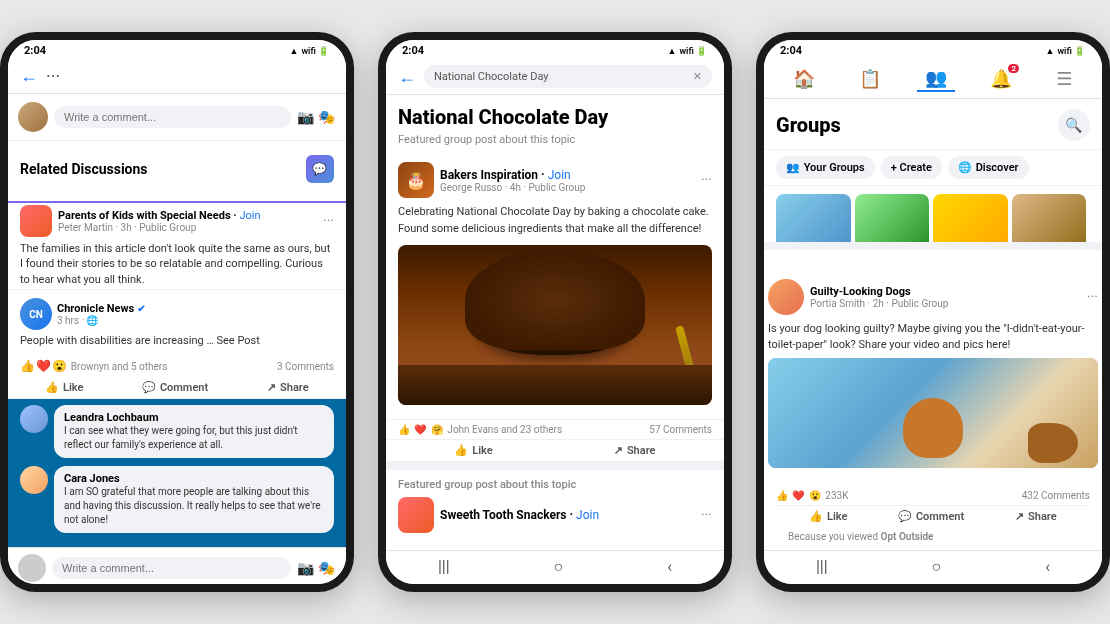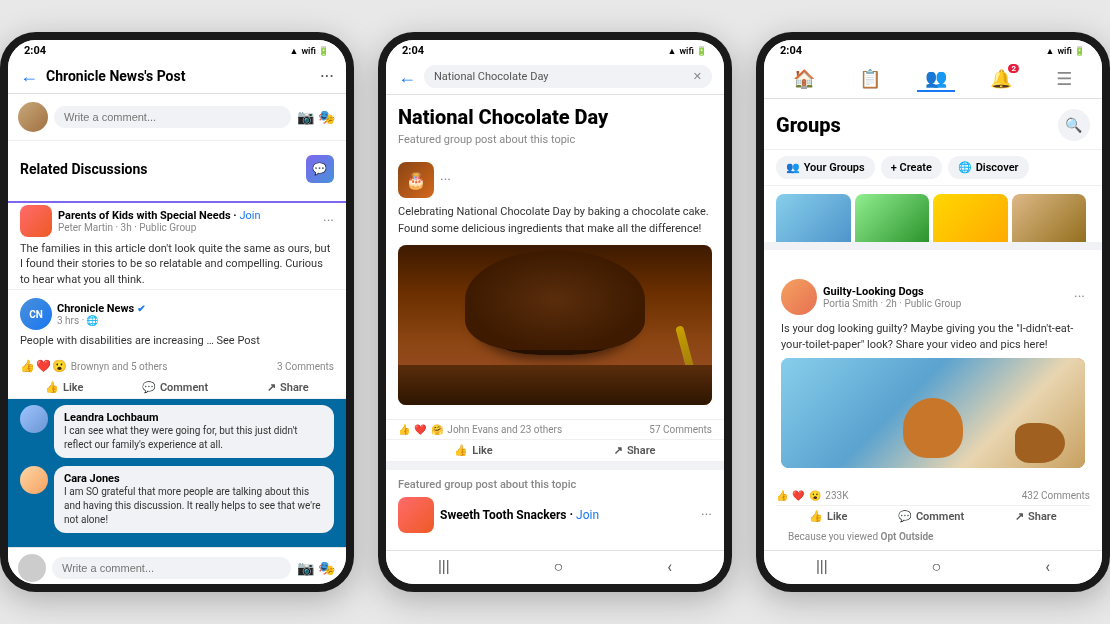--- a/index.html
+++ b/index.html
@@ -468,21 +468,21 @@
     .group-thumb-img {
       width: 100%;
       height: 60px;
       border-radius: 8px;
       margin-bottom: 3px;
     }
 
     
     .dog-post {
       background: #fff;
-      padding: 8px 17px;
+      padding: 8px 4px;
       margin-top: 21px;
     }
     .dog-post-header {
       display: flex;
       align-items: center;
       gap: 6px;
       margin-bottom: 6px;
     }
     .dog-avatar {
       width: 36px;
@@ -554,21 +554,20 @@
     <span class="time">2:04</span>
     <div class="status-icons">
       <span>▲</span>
       <span>wifi</span>
       <span>🔋</span>
     </div>
   </div>
 
   <div class="app-header">
     <span class="back-btn">←</span>
-    <span class="title">Chronicle News's Post</span>
     <span class="more-btn">···</span>
   </div>
 
   <div class="p1-top-comment">
     <div class="avatar-circle"></div>
     <input type="text" placeholder="Write a comment..." style="">
     <div class="icons">
       <span>📷</span>
       <span>🎭</span>
     </div>
@@ -691,20 +690,27 @@
     </div>
   </div>
 
   <div class="p2-content">
     <div class="p2-page-title">National Chocolate Day</div>
     <div class="p2-subtitle">Featured group post about this topic</div>
 
     <div class="featured-post">
       <div class="featured-group-row">
         <div class="featured-group-avatar" style="background:linear-gradient(135deg,#8B4513,#D2691E);display:flex;align-items:center;justify-content:center;font-size:16px;">🎂</div>
+        <div class="featured-group-info">
+          <div class="featured-group-name">
+            <span>Bakers Inspiration</span>
+            · <span class="join-link">Join</span>
+          </div>
+          <div class="featured-group-meta">George Russo · 4h · Public Group</div>
+        </div>
         <span style="color:#888;font-size:14px;cursor:pointer;">···</span>
       </div>
 
       <div class="featured-post-text">Celebrating National Chocolate Day by baking a chocolate cake. Found some delicious ingredients that make all the difference!</div>
 
       <div class="cake-image">
         <div class="cake-top"></div>
         <div style="position:absolute;top:5px;left:50%;transform:translateX(-50%);width:180px;height:100px;background:radial-gradient(ellipse,#5a2d0c 0%,#3d1a00 70%);border-radius:50% 50% 30% 30%;"></div>
         <div class="cake-knife"></div>
         <div style="position:absolute;bottom:0;width:100%;height:40px;background:linear-gradient(to top,#2d1500,#5a2d0c);"></div>

